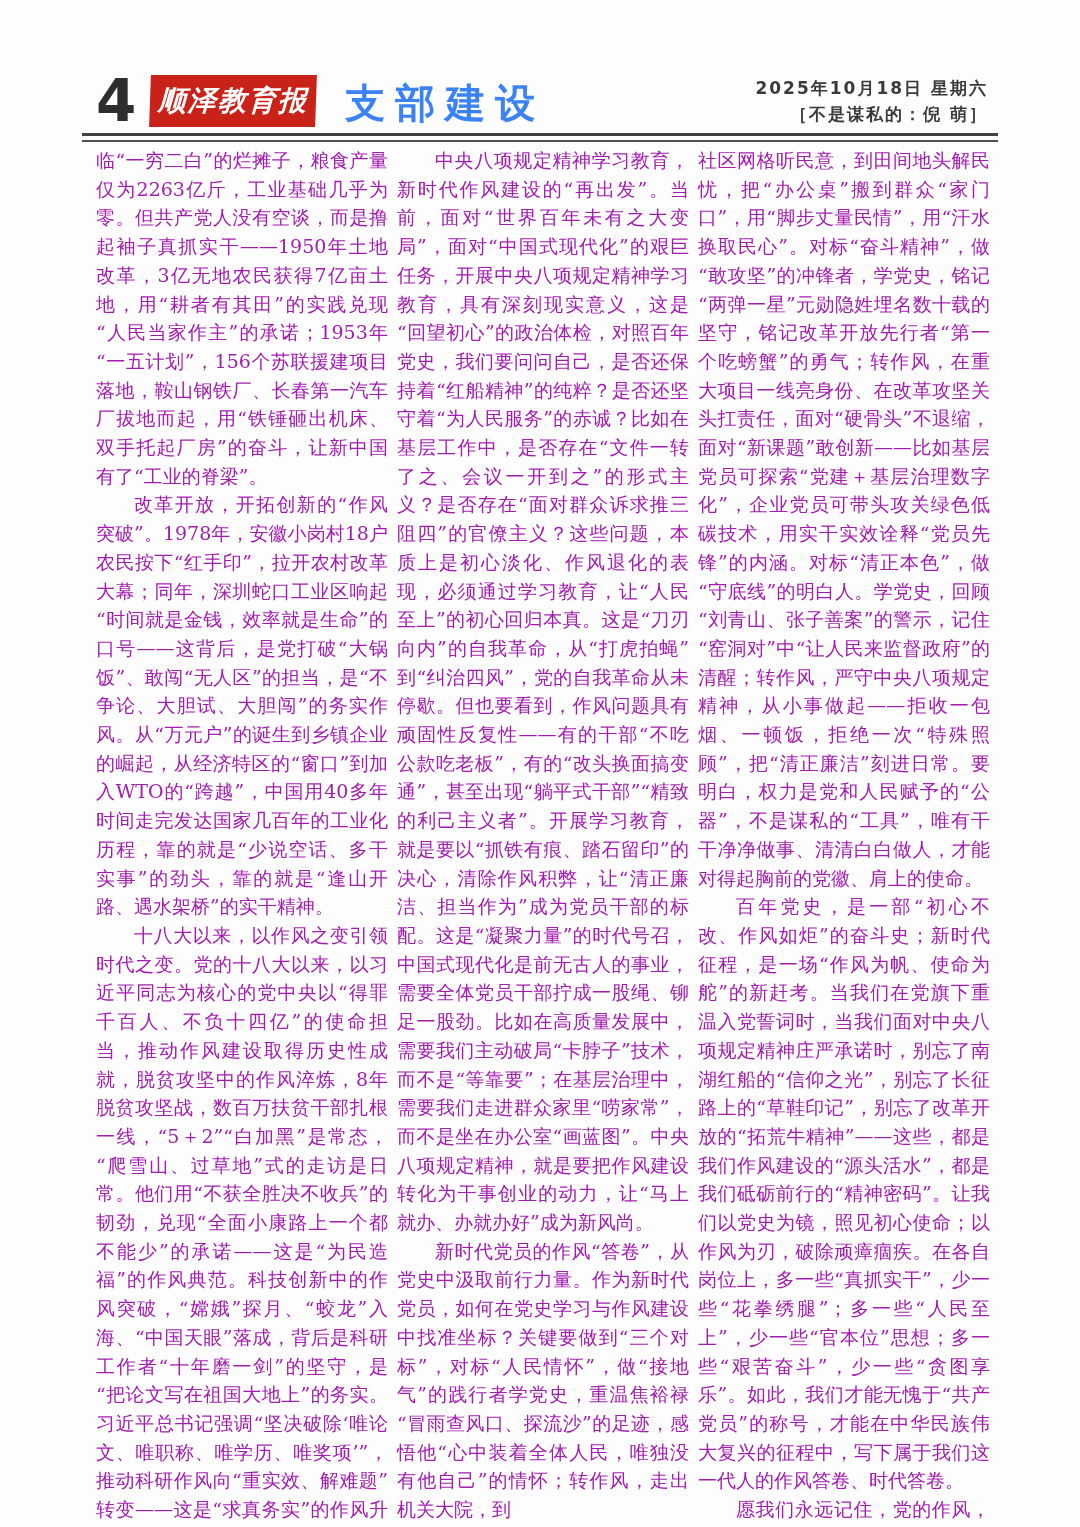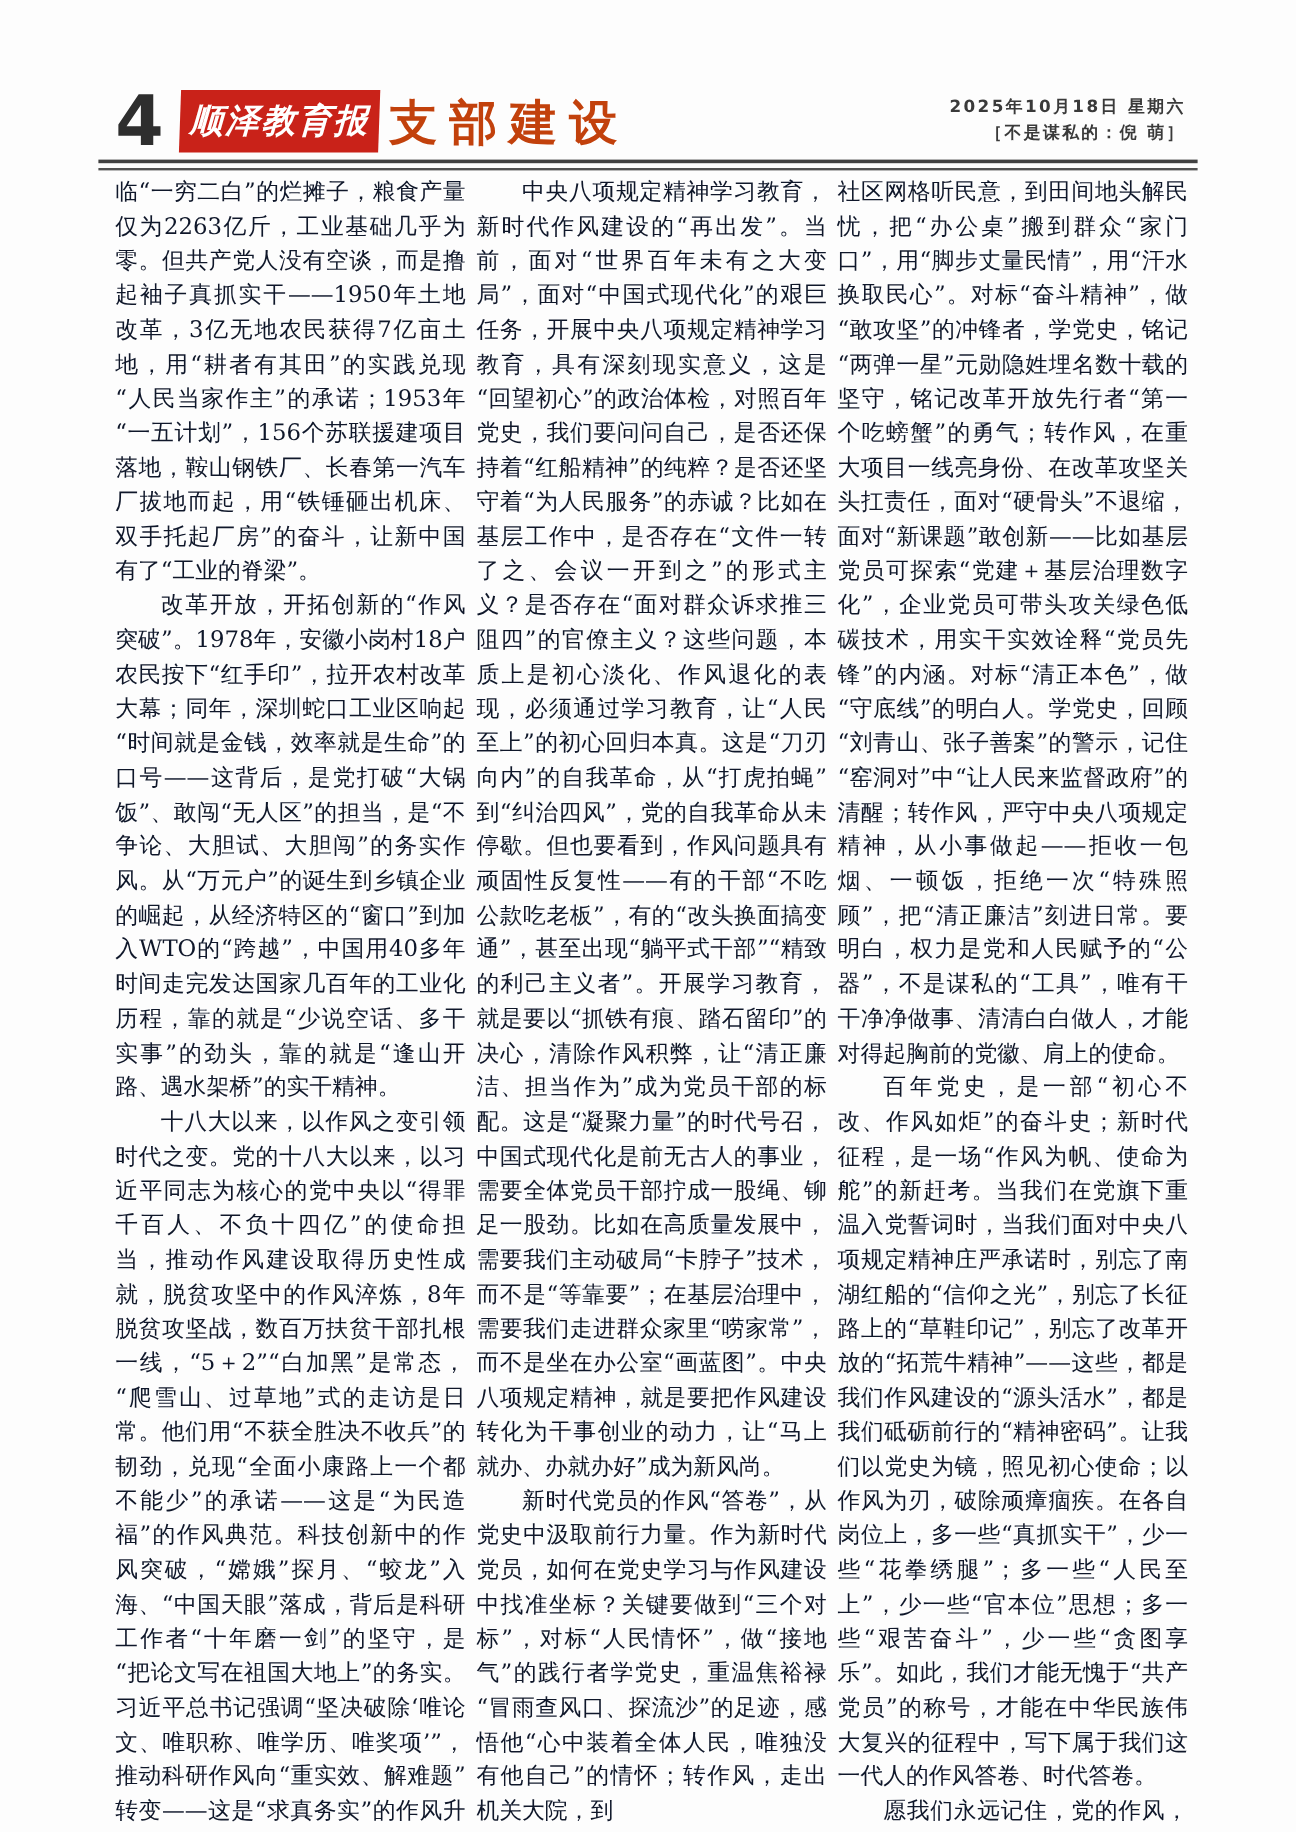--- a/index.html
+++ b/index.html
@@ -18,44 +18,44 @@
     font-weight:bold;font-size:58px;line-height:1;color:#2e2e2e;letter-spacing:0;
   }
   .masthead{
     margin-left:14px;background:#c92219;color:#ffffff;
     width:166px;height:52px;display:flex;align-items:center;justify-content:center;
     font-family:"DejaVu Serif","Liberation Serif",serif;
     font-weight:bold;font-style:italic;font-size:28px;letter-spacing:2px;
     transform:skewX(-2deg);
   }
   .section-title{
-    margin-left:8px;
+    margin-left:29px;
     font-family:"DejaVu Sans","Liberation Sans",sans-serif;
-    font-weight:bold;font-size:40px;color:#c2410c;letter-spacing:10px;line-height:1;
+    font-weight:bold;font-size:40px;color:#3b82f6;letter-spacing:10px;line-height:1;
     padding-top:4px;
   }
   .header-right{
     margin-left:auto;text-align:right;
     font-family:"DejaVu Sans","Liberation Sans",sans-serif;
-    font-size:14px;color:#3a3a3a;line-height:1.55;letter-spacing:2px;font-weight:bold;
+    font-size:17px;color:#3a3a3a;line-height:1.55;letter-spacing:2px;font-weight:bold;
   }
   .rule{
     position:absolute;left:82px;top:133px;width:916px;height:4px;
     border-top:3px solid #414141;border-bottom:2px solid #515151;
   }
 
   
   .columns{
     position:absolute;left:96px;top:146px;width:894px;height:1270px;
     display:flex;justify-content:space-between;
   }
   .col{width:292px;}
   .col p{
     margin:0;font-size:19px;line-height:28.7px;text-align:justify;
-    color:#0f172a;word-break:break-all;
+    color:#a21caf;word-break:break-all;
   }
   .col p.indent{text-indent:2em;}
 </style>
 </head>
 <body>
 
 <div class="page">
 
   <div class="header">
     <div class="page-num">4</div>

